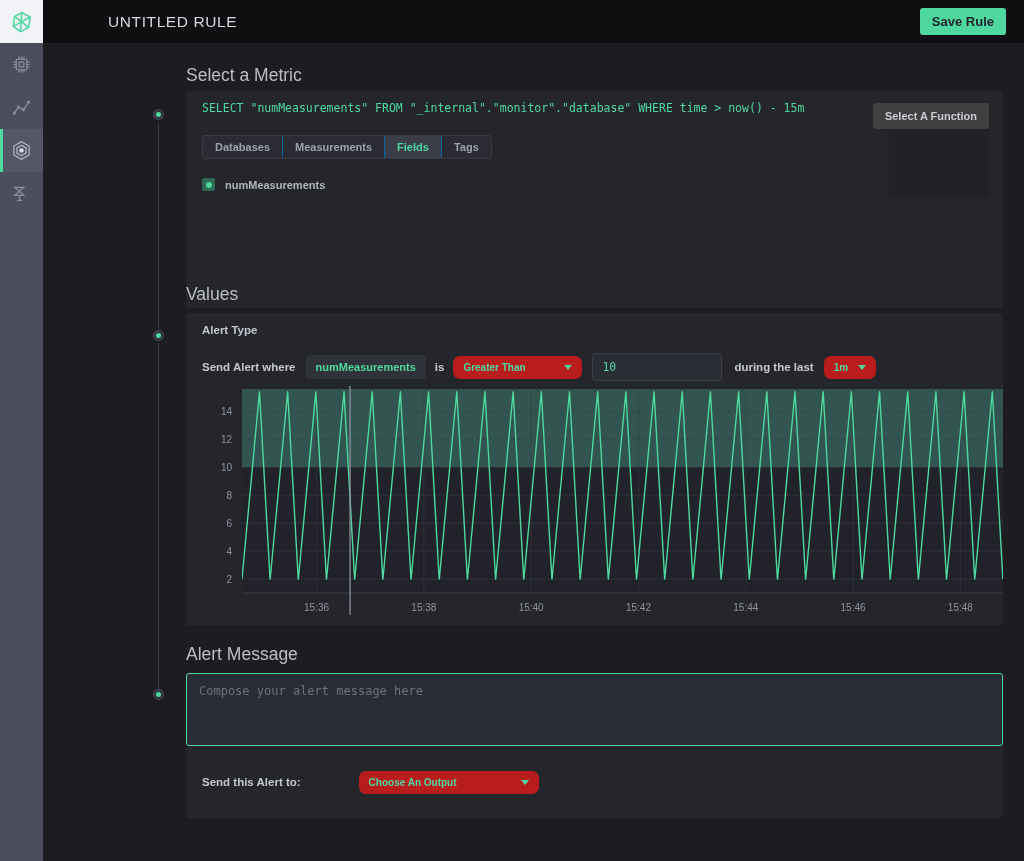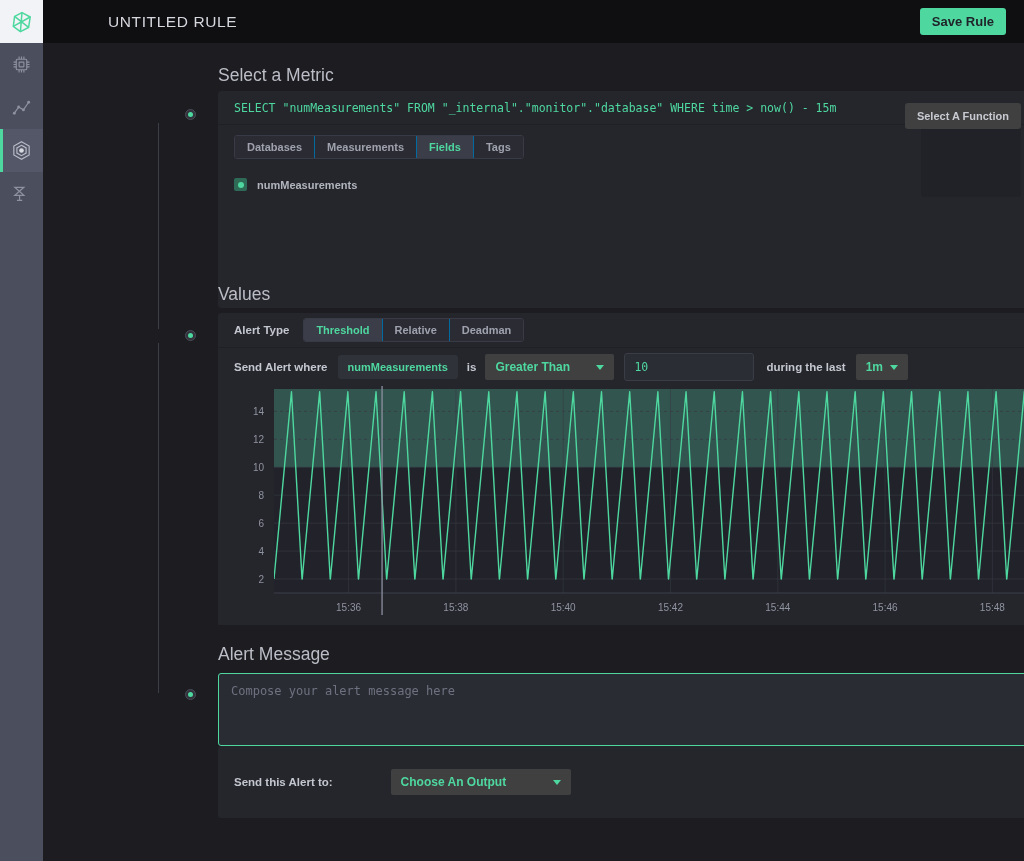--- a/index.html
+++ b/index.html
@@ -55,21 +55,21 @@
     background: #4ed8a0; color: #1f2228;
     font-size: 13px; font-weight: bold;
     border: none; border-radius: 3px;
     padding: 6px 12px; cursor: pointer;
     font-family: "Liberation Sans", sans-serif;
   }
 
   
   .content {
     flex: 1; background: #1c1c21;
-    position: relative; overflow: hidden; padding-left: 32px;
+    position: relative; overflow: hidden;
   }
   .section { position: relative; }
 
   .timeline-dot {
     position: absolute; left: 110px; width: 11px; height: 11px;
     border-radius: 50%; background: #31323b;
     border: 1px solid #4a4c58;
     display: flex; align-items: center; justify-content: center;
   }
   .timeline-dot i {
@@ -137,22 +137,22 @@
     display: flex; align-items: center; height: 35px;
     padding: 0 16px; border-bottom: 1px solid #1f2026;
   }
   .lbl { font-size: 11.5px; color: #c4c7cf; font-weight: bold; }
   .cond-row { display: flex; align-items: center; height: 38px; padding: 0 16px; }
   .pill {
     background: #30323a; color: #4ed8a0; font-size: 11px; font-weight: bold;
     border-radius: 3px; padding: 6px 10px;
   }
   .select {
-    background: #404040; color: #4ed8a0; font-size: 12px; font-weight: bold;
-    border-radius: 2px; padding: 6px 10px; display: flex; align-items: center;
+    background: #b91c1c; color: #4ed8a0; font-size: 10px; font-weight: bold;
+    border-radius: 7px; padding: 6px 10px; display: flex; align-items: center;
     cursor: pointer; position: relative;
   }
   .select .caret {
     width: 0; height: 0; border-left: 4px solid transparent; border-right: 4px solid transparent;
     border-top: 5px solid #4ed8a0; margin-left: auto; padding-left: 0;
   }
   .text-input {
     background: #2b2d35; border: 1px solid #3a3c46; border-radius: 3px;
     color: #4ed8a0; font-family: "DejaVu Sans Mono", monospace;
     font-size: 11.5px; padding: 6px 9px; outline: none;
@@ -289,25 +289,20 @@
     <div class="section">
       <div class="timeline-dot" style="top:287px;">
         <i></i>
       </div>
       <div class="sec-title" style="top:241px;">Values</div>
 
       <div class="panel" style="left:143px; top:270px; width:817px; height:312px;">
 
         <div class="alerttype-row">
           <span class="lbl">Alert Type</span>
-          <div class="tab-group" style="margin-left:14px;">
-            <div class="tab active">Threshold</div>
-            <div class="tab">Relative</div>
-            <div class="tab">Deadman</div>
-          </div>
         </div>
 
         <div class="cond-row">
           <span class="lbl">Send Alert where</span>
           <span class="pill" style="margin-left:10px;">numMeasurements</span>
           <span class="lbl" style="margin:0 9px;">is</span>
           <span class="select" style="width:129px;">
             <span>Greater Than</span>
             <span class="caret"></span>
           </span>

